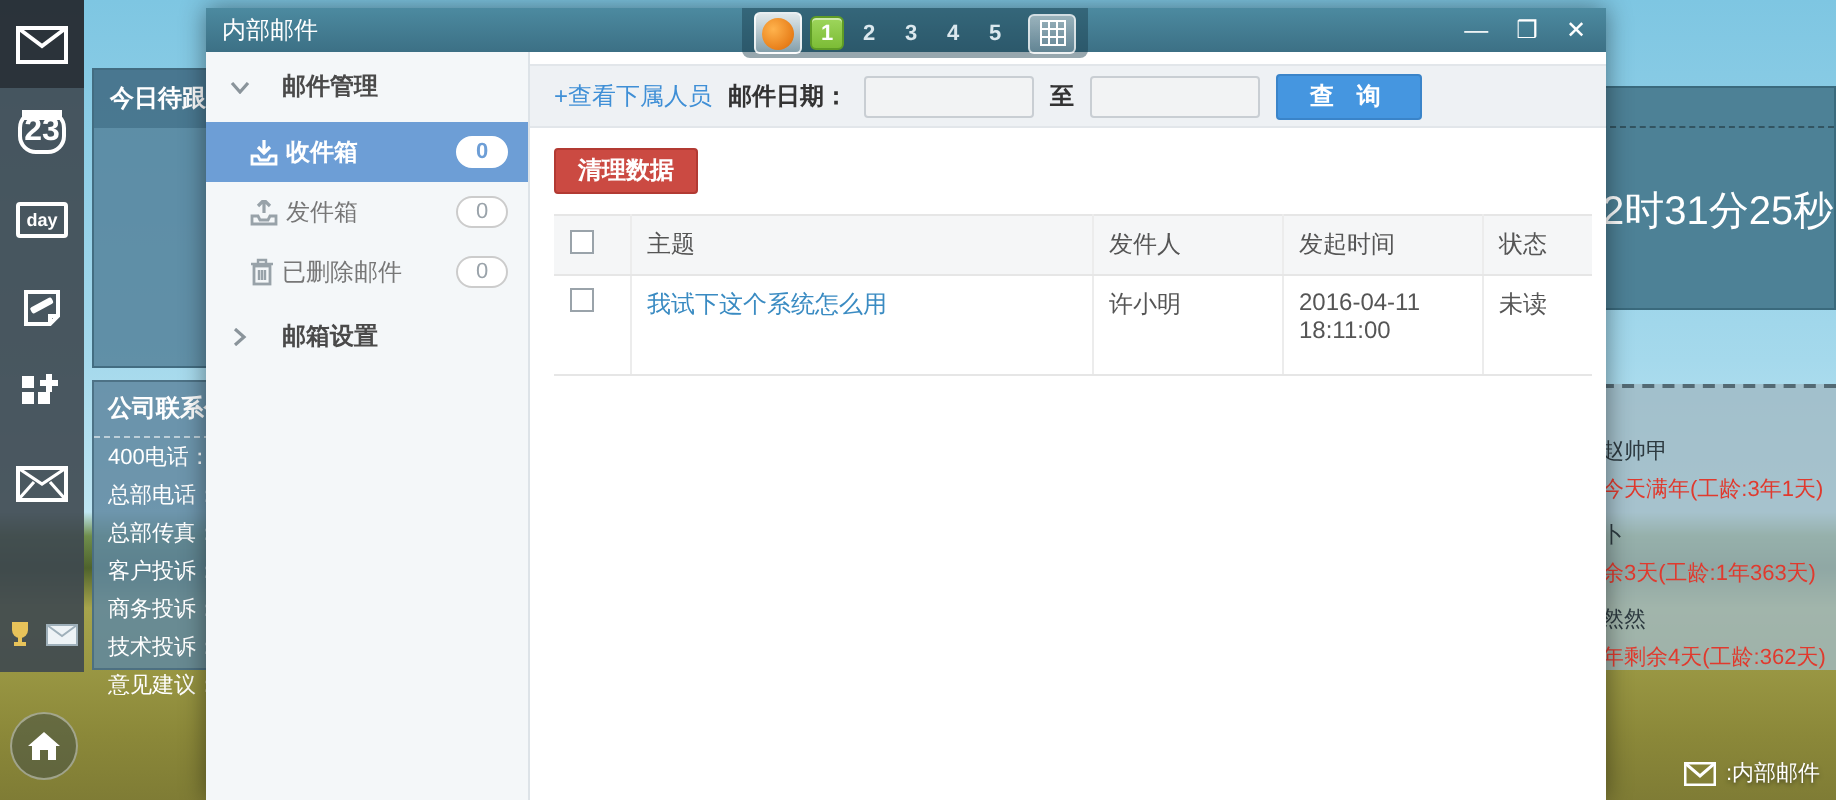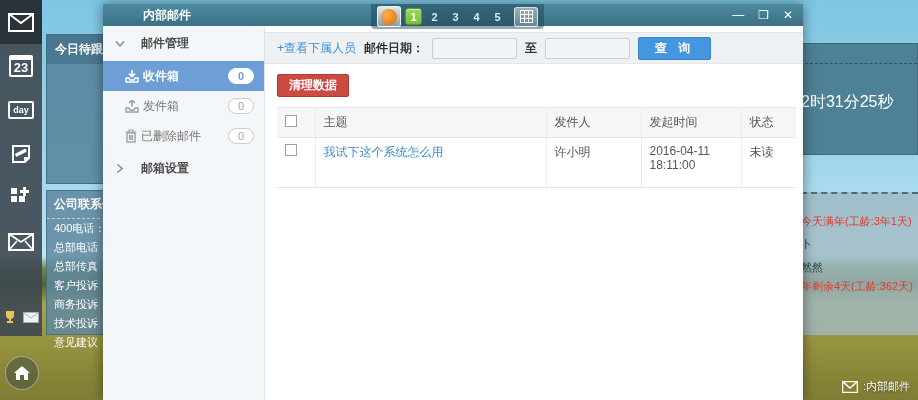--- a/index.html
+++ b/index.html
@@ -11,59 +11,59 @@
                #6f8e4c 67%, #4f632c 71%, #a6a44c 76%, #8b8839 92%, #7f7c35 100%);
     position:relative;
   }
   .abs { position:absolute; }
 
   
   .dock { left:0; top:0; width:42px; height:336px; background:rgba(62,72,80,.9); z-index:1; }
   .dock-item { width:42px; height:44px; display:flex; align-items:center; justify-content:center; color:#fff; }
   .dock-item.active { background:rgba(40,48,54,.9); }
   .dock svg { display:block; }
-  .cal-badge { width:24px; height:22px; border:2px solid #fff; border-radius:2px; position:relative;
-               display:flex; align-items:flex-end; justify-content:center; font-size:13px; font-weight:bold; color:#fff; }
+  .cal-badge { width:24px; height:22px; border:2px solid #fff; border-radius:9px; position:relative;
+               display:flex; align-items:flex-end; justify-content:center; font-size:16px; font-weight:bold; color:#fff; }
   .cal-badge:before { content:""; position:absolute; top:-2px; left:0; right:0; height:5px; background:#fff; }
   .day-badge { width:26px; height:18px; border:2px solid #fff; border-radius:2px;
                display:flex; align-items:center; justify-content:center; font-size:9px; font-weight:bold; color:#fff; }
   .dock-tray { left:0; top:310px; width:42px; display:flex; justify-content:space-around; align-items:center; z-index:1; }
   .home-btn { left:5px; top:356px; width:34px; height:34px; border-radius:50%;
               background:rgba(70,80,70,.55); border:1px solid rgba(255,255,255,.4);
               display:flex; align-items:center; justify-content:center; z-index:1; }
 
   
   .panel-today { left:46px; top:34px; width:250px; height:150px;
                  background:rgba(85,130,155,.85); border:1px solid rgba(60,100,120,.8); z-index:2; }
   .panel-today .ttl { padding:6px 8px; color:#fff; font-weight:bold; background:rgba(60,105,130,.6); }
   .panel-contact { left:46px; top:190px; width:250px; height:145px;
                  background:rgba(95,135,160,.85); border:1px solid rgba(70,105,125,.8); z-index:2; color:#fff; }
   .panel-contact .ttl { padding:5px 7px; font-weight:bold; border-bottom:1px dashed rgba(255,255,255,.55); }
   .panel-contact .ln { padding:2px 7px; font-size:11px; white-space:nowrap; }
 
   .panel-clock { left:700px; top:43px; width:218px; height:112px;
                  background:#4d8196; border:1px solid #3a6a7d; z-index:2; }
   .panel-clock .dash { margin-top:19px; border-top:1px dashed rgba(0,0,0,.35); }
-  .panel-clock .clk { margin:28px 0 0 100px; color:#fff; font-size:16px; white-space:nowrap; }
+  .panel-clock .clk { margin:28px 0 0 100px; color:#fff; font-size:20px; white-space:nowrap; }
   .panel-anniv { left:700px; top:192px; width:218px; height:143px;
                  background:rgba(160,185,195,.8); border-top:2px dashed rgba(50,70,80,.7);
                  border-left:1px solid rgba(90,115,130,.6); z-index:2; }
   .panel-anniv .inner { margin-left:100px; padding-top:16px; font-size:11px; }
   .panel-anniv .nm { color:#2d3a40; margin-top:8px; white-space:nowrap; }
   .panel-anniv .nt { color:#e03a2e; margin-top:4px; white-space:nowrap; }
 
   .tray-label { right:8px; bottom:6px; display:flex; align-items:center; gap:5px; color:#fff;
                 font-size:11px; z-index:2; text-shadow:0 1px 2px rgba(0,0,0,.5); }
 
   
   .win { left:103px; top:4px; width:700px; height:396px; z-index:10;
          box-shadow:0 0 12px rgba(0,0,0,.45); background:#fff; display:flex; flex-direction:column; }
   .titlebar { height:22px; background:linear-gradient(180deg,#4c8aa0,#3c7085);
               display:flex; align-items:center; padding:0 8px; position:relative; flex:0 0 22px; }
-  .titlebar .t { color:#fff; font-weight:bold; font-size:12px;margin-left:32px; }
+  .titlebar .t { color:#fff; font-weight:normal; font-size:12px; }
   .win-controls { position:absolute; right:10px; top:0; height:22px; display:flex; align-items:center; gap:14px; }
   .win-controls span { color:#fff; font-size:12px; line-height:1; cursor:default; }
 
   .tabstrip { position:absolute; left:268px; top:0; height:25px; display:flex; align-items:center;
               background:rgba(25,60,75,.45); border-radius:0 0 4px 4px; padding:0 6px; gap:4px; }
   .applet { width:24px; height:21px; background:linear-gradient(180deg,rgba(255,255,255,.85),rgba(220,230,235,.5));
             border:1px solid rgba(255,255,255,.8); border-radius:3px;
             display:flex; align-items:center; justify-content:center; }
   .applet .orb { width:16px; height:16px; border-radius:50%;
                  background:radial-gradient(circle at 35% 35%, #ffb34d, #e87f1a 70%, #c96a10); }
@@ -189,22 +189,24 @@
   <div class="ln">意见建议：zh</div>
 </div>
 
 <div class="abs panel-clock">
   <div class="dash"></div>
   <div class="clk">2时31分25秒</div>
 </div>
 
 <div class="abs panel-anniv">
   <div class="inner">
+    <div class="nm">赵帅甲</div>
     <div class="nt">今天满年(工龄:3年1天)</div>
     <div class="nm">卜</div>
+    <div class="nt">余3天(工龄:1年363天)</div>
     <div class="nm">然然</div>
     <div class="nt">年剩余4天(工龄:362天)</div>
   </div>
 </div>
 
 <div class="abs tray-label">
   <svg width="16" height="12" viewBox="0 0 16 12">
     <rect x="0.5" y="0.5" width="15" height="11" fill="none" stroke="#fff" stroke-width="1.5"></rect>
     <path d="M0.5,0.5 L8,7 L15.5,0.5" fill="none" stroke="#fff" stroke-width="1.5"></path>
   </svg>

